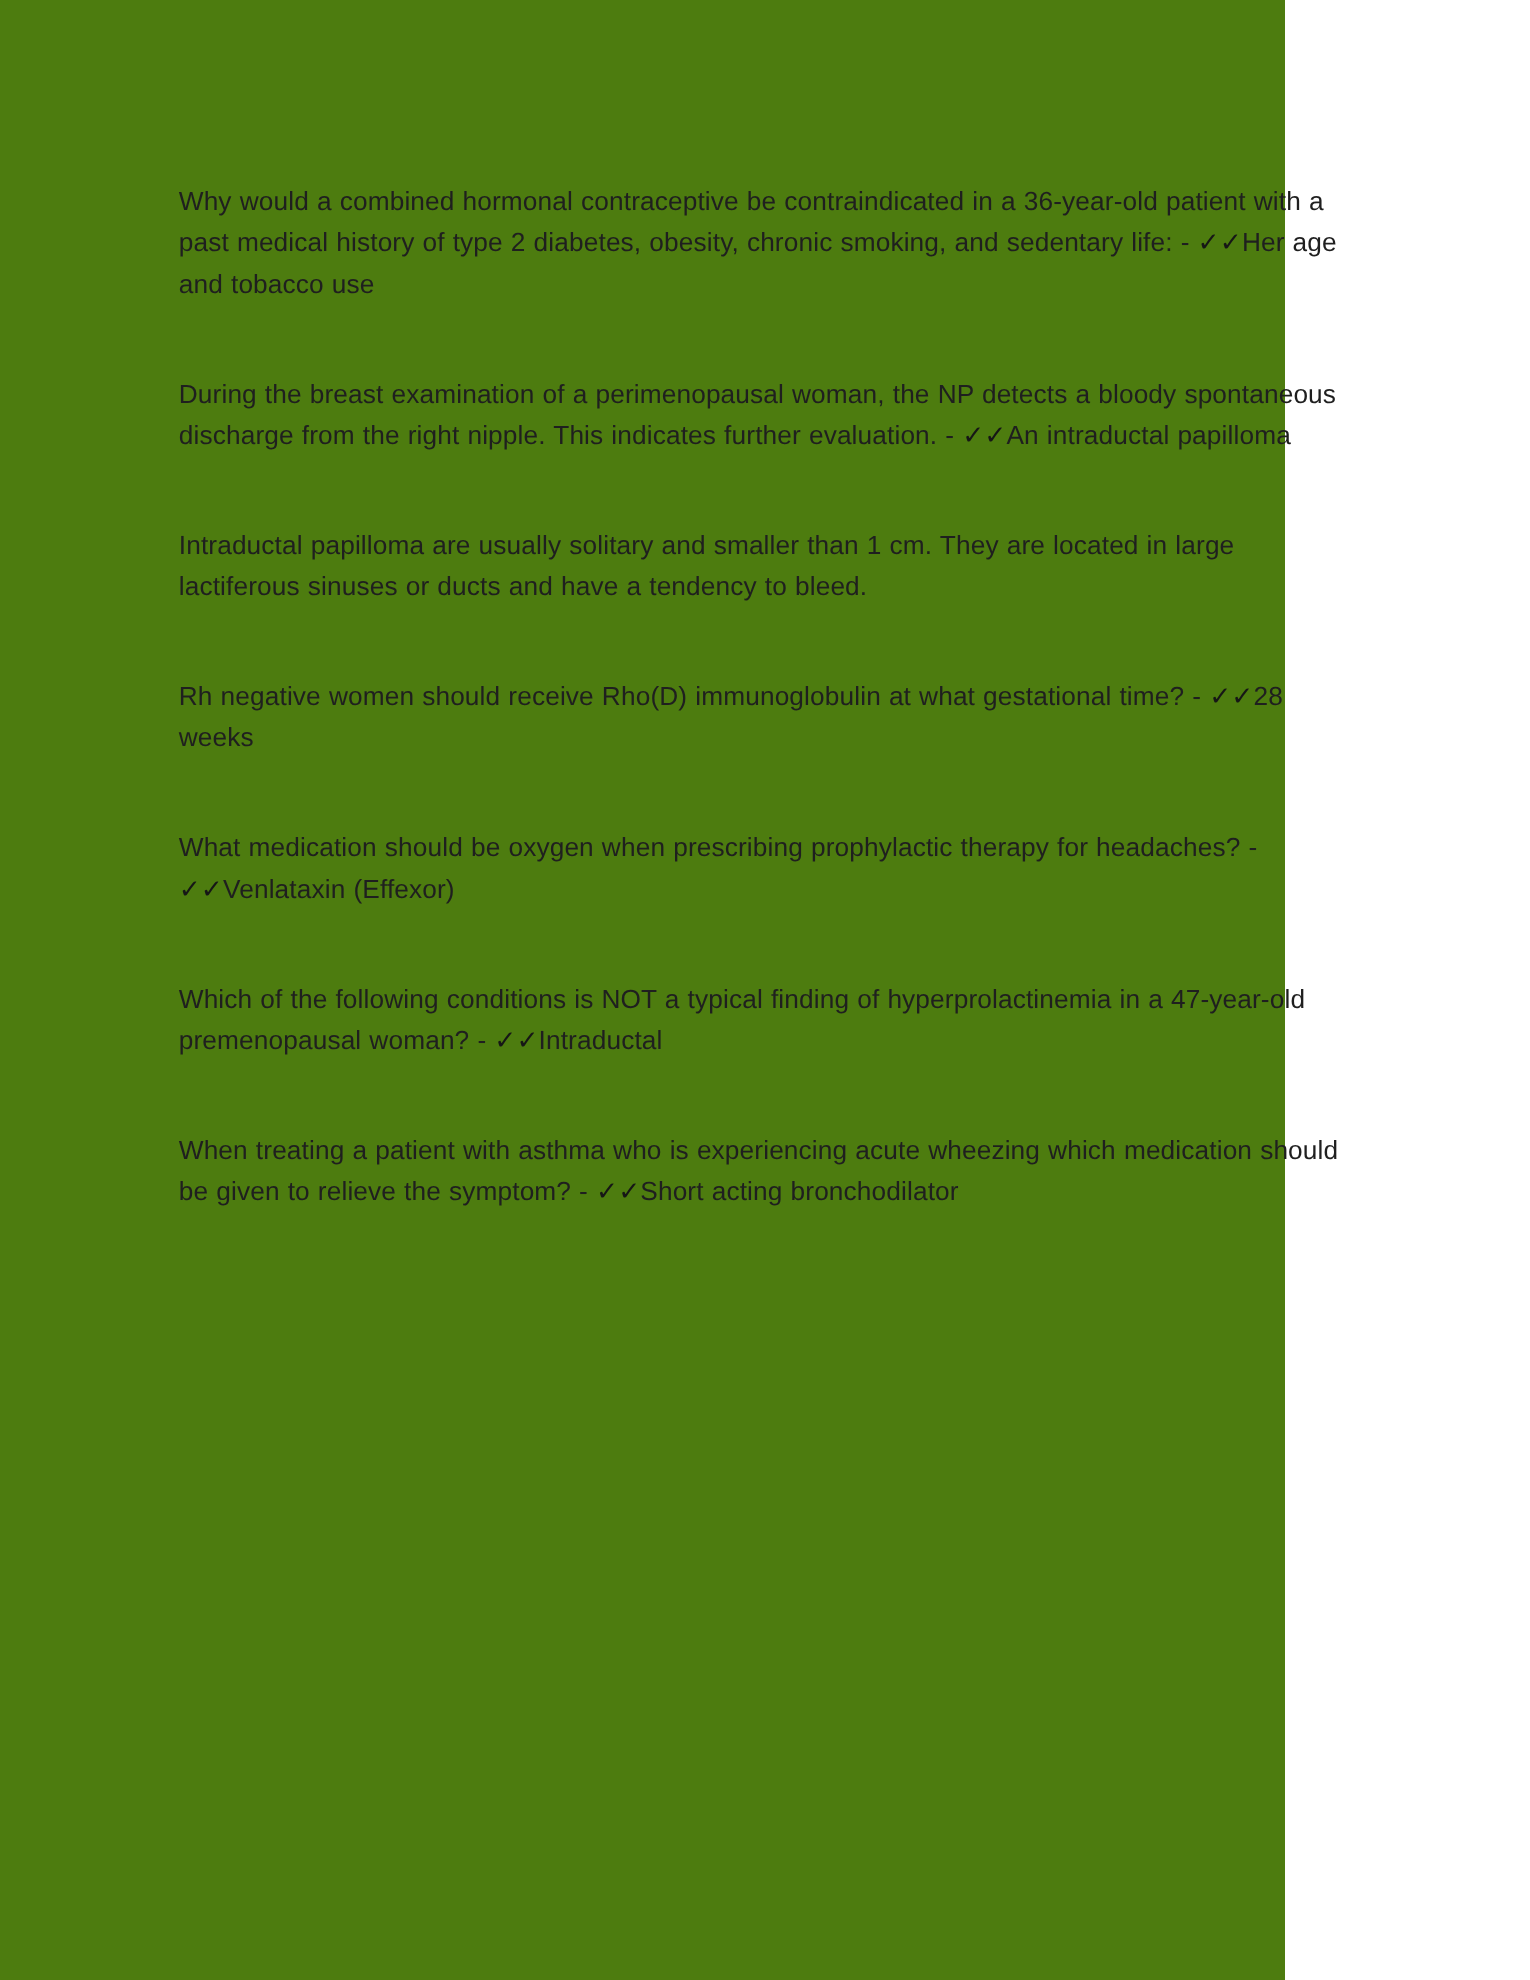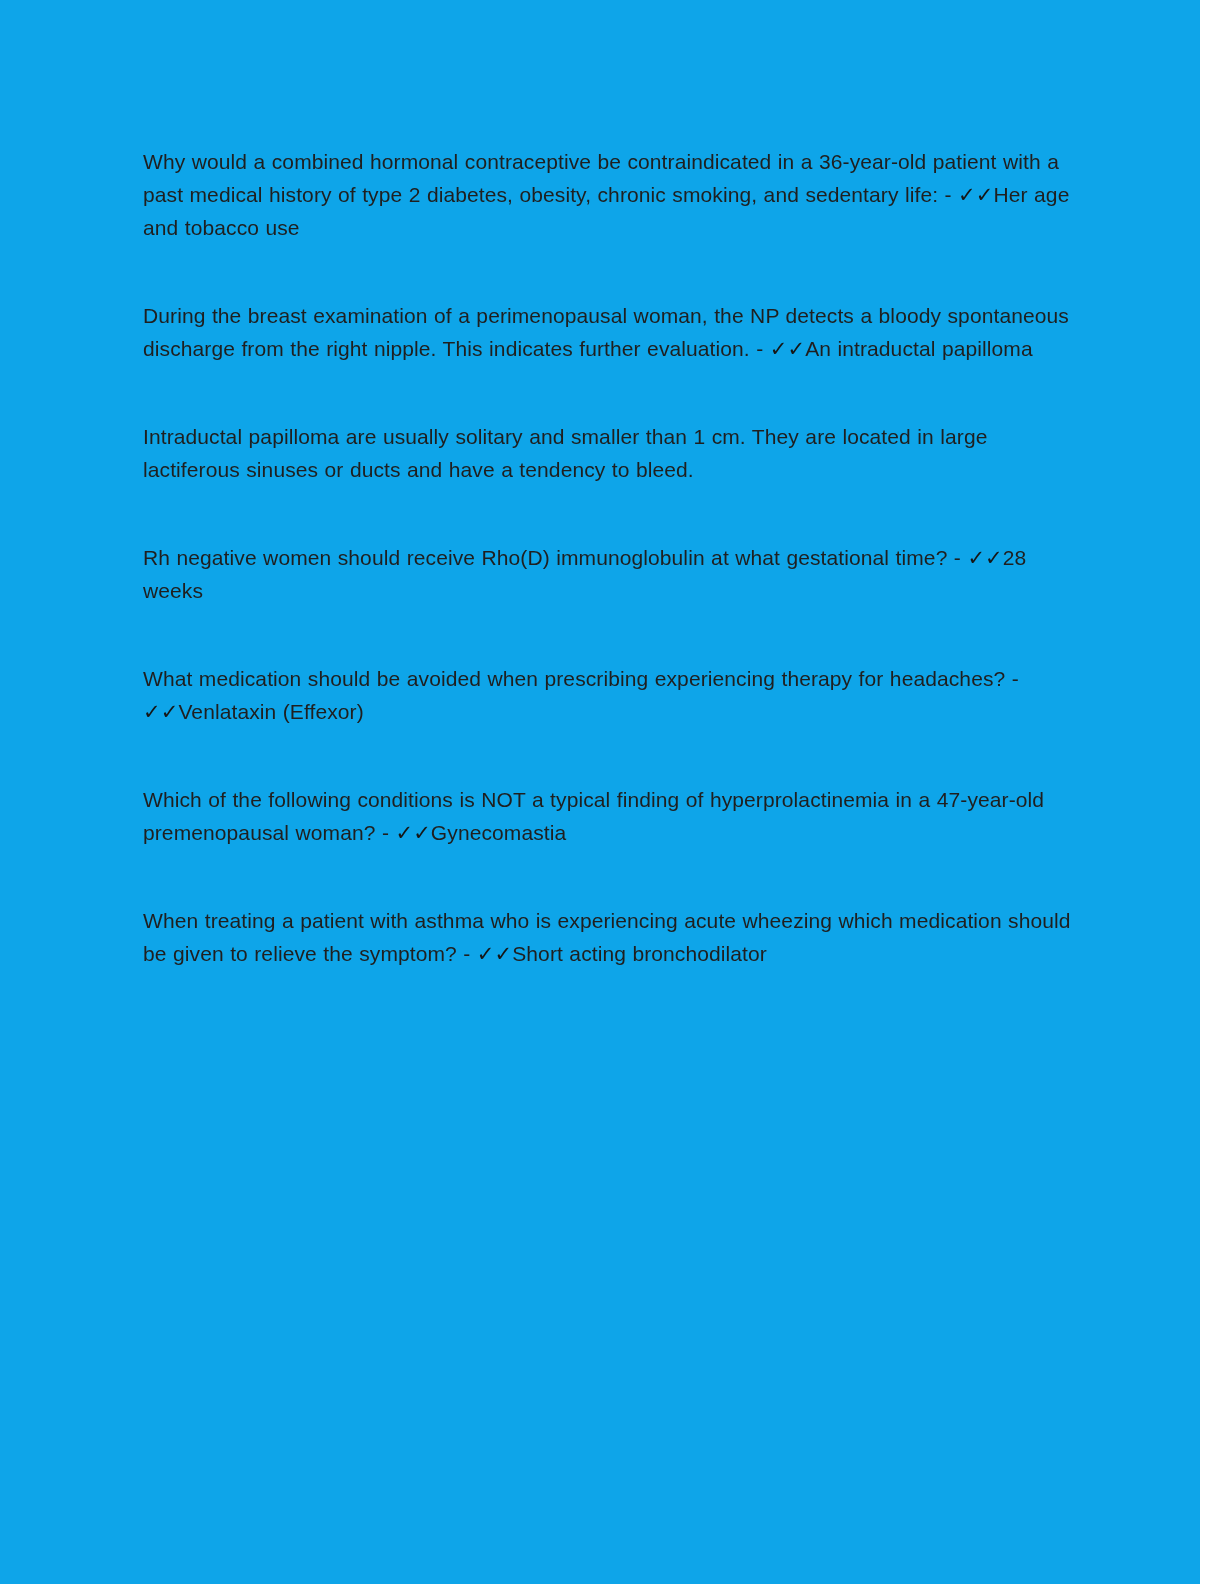--- a/index.html
+++ b/index.html
@@ -9,24 +9,24 @@
   }
   body {
     width: 1224px;
     height: 1584px;
     font-family: "Liberation Sans", "DejaVu Sans", sans-serif;
     color: #1f1f1f;
     overflow: hidden;
   }
   .page {
     box-sizing: border-box;
-    width: 1200px;
+    width: 1028px;
     height: 1584px;
     padding: 145px 141px 60px 143px;
-    background: #0ea5e9;
+    background: #4d7c0f;
   }
   .qa-item {
     width: 940px;
     font-size: 21px;
     line-height: 33px;
     margin: 0 0 55px 0;
     letter-spacing: 0.1px;
     word-spacing: 0.5px;
   }
   .marks {
@@ -50,27 +50,27 @@
   <p class="qa-item">
     <span>Intraductal papilloma are usually solitary and smaller than 1 cm. They are located in large lactiferous sinuses or ducts and have a tendency to bleed.</span><span class="marks"></span><span></span>
   </p>
 
   <p class="qa-item">
     <span>Rh negative women should receive Rho(D) immunoglobulin at what gestational time? - </span><span class="marks">✓✓</span><span>28 weeks</span>
   </p>
 
 
   <p class="qa-item">
-    <span>What medication should be avoided when prescribing experiencing therapy for headaches? - </span><span class="marks">✓✓</span><span>Venlataxin (Effexor)</span>
+    <span>What medication should be oxygen when prescribing prophylactic therapy for headaches? - </span><span class="marks">✓✓</span><span>Venlataxin (Effexor)</span>
   </p>
 
 
 
   <p class="qa-item">
-    <span>Which of the following conditions is NOT a typical finding of hyperprolactinemia in a 47-year-old premenopausal woman? - </span><span class="marks">✓✓</span><span>Gynecomastia</span>
+    <span>Which of the following conditions is NOT a typical finding of hyperprolactinemia in a 47-year-old premenopausal woman? - </span><span class="marks">✓✓</span><span>Intraductal</span>
   </p>
 
   <p class="qa-item">
     <span>When treating a patient with asthma who is experiencing acute wheezing which medication should be given to relieve the symptom? - </span><span class="marks">✓✓</span><span>Short acting bronchodilator</span>
   </p>
 
 
 </div>
 
 </body></html>

